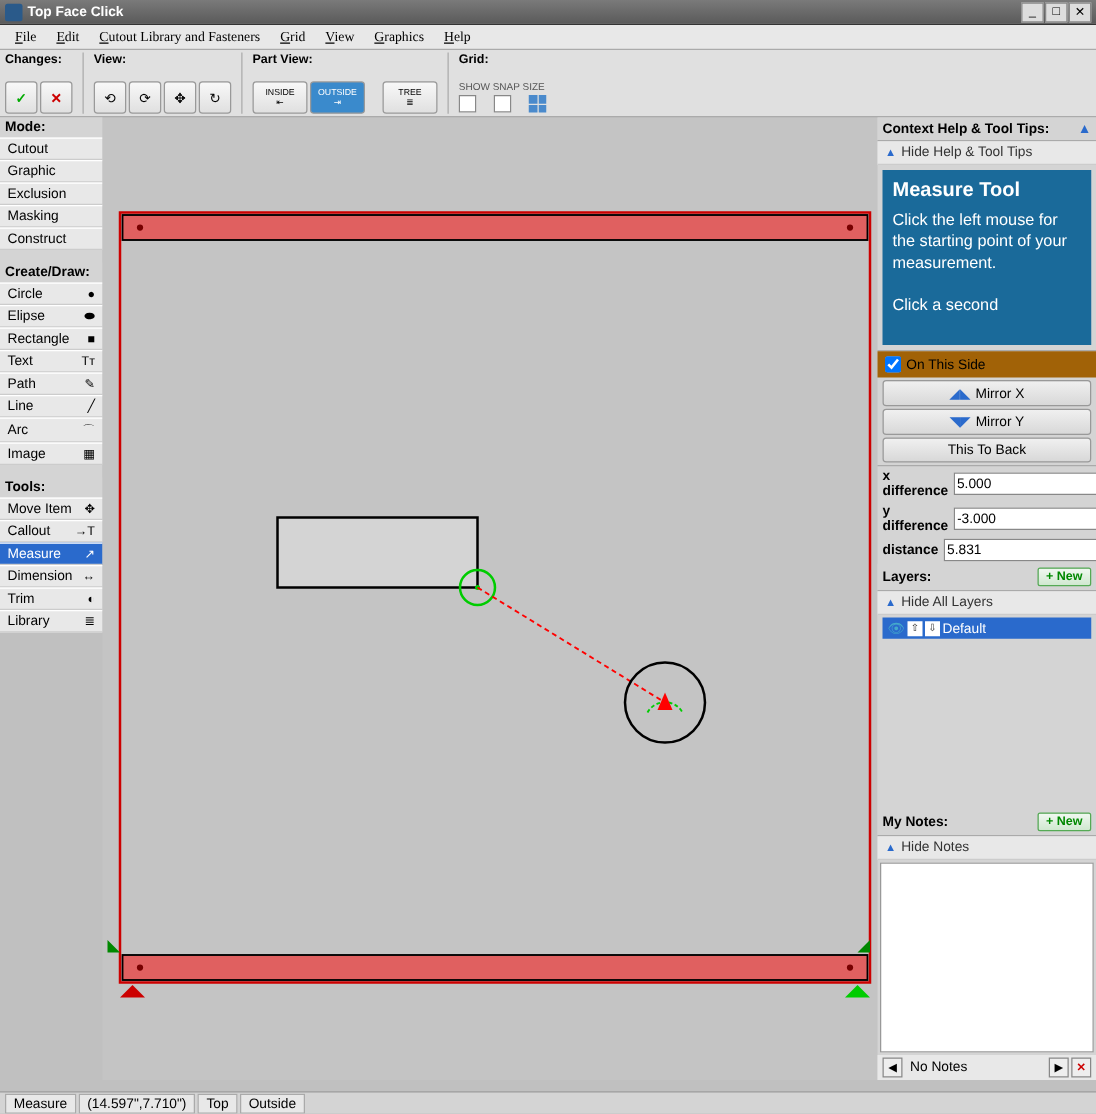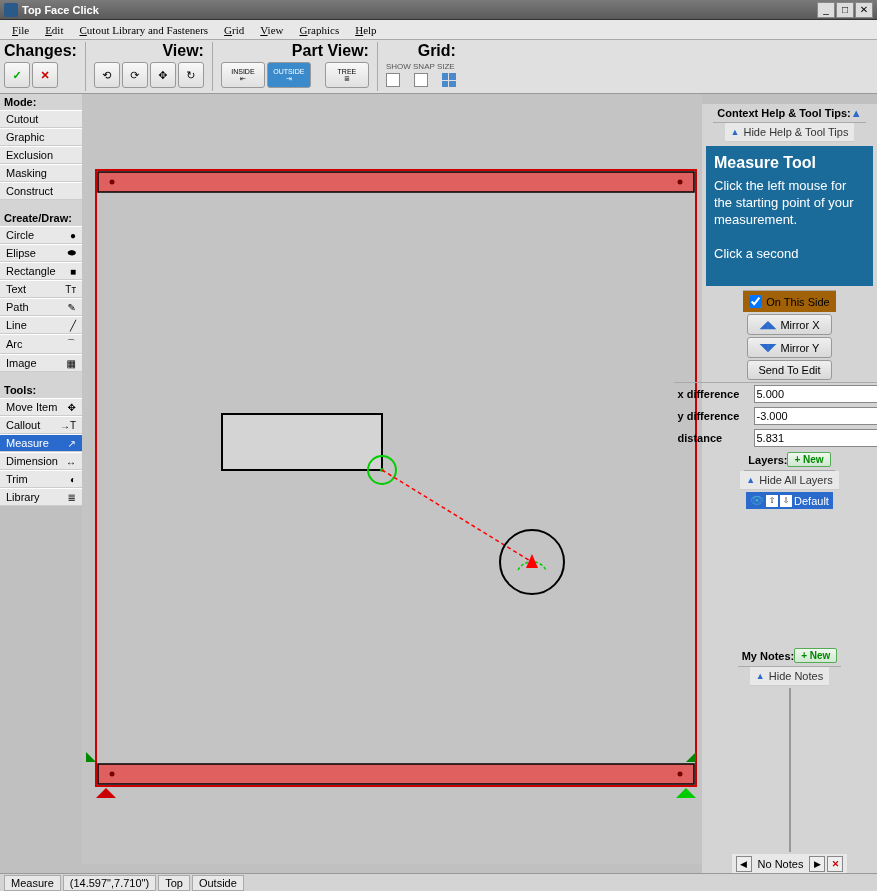--- a/index.html
+++ b/index.html
@@ -13,21 +13,21 @@
   
   
   .menu-bar { background: #e8e8e8; height: 20px; display: flex; align-items: center; padding: 0 4px; border-bottom: 1px solid #aaa; }
   .menu-item { padding: 2px 8px; cursor: pointer; font-family: Liberation Serif, serif; }
   .menu-u { text-decoration: underline; }
   
   
   .toolbar { background: #e0e0e0; height: 54px; display: flex; border-bottom: 1px solid #999; padding: 2px 4px; }
   .tb-group { display: flex; flex-direction: column; margin-right: 8px; border-right: 1px solid #aaa; padding-right: 8px; }
   .tb-group:last-child { border-right: none; }
-  .tb-label { font-weight: bold; font-size: 16px; margin-bottom: 2px; text-align: right; }
+  .tb-label { font-weight: bold; font-size: 10px; margin-bottom: 12px; }
   .tb-row { display: flex; gap: 2px; align-items: center; }
   .tb-btn { width: 26px; height: 26px; background: linear-gradient(#f8f8f8,#e0e0e0); border: 1px solid #999; border-radius: 3px; display: flex; align-items: center; justify-content: center; cursor: pointer; }
   .tb-btn-wide { width: 44px; height: 26px; background: linear-gradient(#f8f8f8,#e0e0e0); border: 1px solid #999; border-radius: 3px; display: flex; flex-direction: column; align-items: center; justify-content: center; cursor: pointer; font-size: 7px; }
   .tb-btn-active { background: #3a8acc; color: #fff; }
   .grid-sub { font-size: 8px; color: #555; }
   .grid-checks { display: flex; gap: 14px; margin-top: 2px; }
   .grid-check { width: 14px; height: 14px; border: 1px solid #888; background: #fff; }
   .grid-size-icon { width: 14px; height: 14px; display: grid; grid-template-columns: 1fr 1fr; grid-template-rows: 1fr 1fr; gap: 1px; }
   .grid-size-icon div { background: #4a8acc; }
   
@@ -36,21 +36,21 @@
   .lp-header { font-weight: bold; padding: 2px 4px; background: #d4d4d4; }
   .lp-item { padding: 2px 6px; background: #e8e8e8; border-bottom: 1px solid #ccc; border-top: 1px solid #fff; cursor: pointer; display: flex; justify-content: space-between; align-items: center; }
   .lp-item.selected { background: #2a6acc; color: #fff; }
   .lp-icon { font-size: 10px; }
   
   
   .canvas-area { position: absolute; left: 82px; top: 94px; width: 620px; height: 770px; background: #c4c4c4; }
   .canvas-svg { width: 100%; height: 100%; }
   
   
-  .right-panel { position: absolute; right: 0; top: 104px; width: 175px; height: 770px; background: #d4d4d4; display: flex; flex-direction: column; align-items: center; }
+  .right-panel { position: absolute; right: 0; top: 94px; width: 175px; height: 770px; background: #d4d4d4; display: flex; flex-direction: column; }
   .rp-header { font-weight: bold; padding: 3px 4px; background: #d4d4d4; border-bottom: 1px solid #aaa; display: flex; justify-content: space-between; align-items: center; }
   .rp-hide-link { color: #333; padding: 3px 6px; cursor: pointer; display: flex; align-items: center; gap: 4px; background: #e8e8e8; border-bottom: 1px solid #ccc; }
   .rp-arrow { color: #2a6acc; font-size: 9px; }
   .tooltip-box { background: #1a6a9a; color: #fff; margin: 4px; padding: 8px; height: 140px; overflow: hidden; }
   .tooltip-title { font-size: 16px; font-weight: bold; margin-bottom: 6px; }
   .tooltip-body { font-size: 13px; line-height: 1.3; }
   .rp-section { border-top: 1px solid #aaa; }
   .rp-check-row { padding: 4px 6px; display: flex; align-items: center; gap: 4px; background: #a16207; }
   .mirror-btn { background: linear-gradient(#f0f0f0,#d8d8d8); border: 1px solid #999; border-radius: 3px; padding: 3px; margin: 2px 4px; cursor: pointer; text-align: center; display: flex; align-items: center; justify-content: center; gap: 4px; }
   .input-row { display: flex; align-items: center; padding: 2px 4px; gap: 4px; }
@@ -278,21 +278,21 @@
     </div>
     <div class="mirror-btn">
       <span style="color:#2a6acc">◢◣</span>
       <span>Mirror X</span>
     </div>
     <div class="mirror-btn">
       <span style="color:#2a6acc">◥◤</span>
       <span>Mirror Y</span>
     </div>
     <div class="mirror-btn">
-      <span>Send To Edit</span>
+      <span>This To Back</span>
     </div>
   </div>
 
   <div class="rp-section">
     <div class="input-row">
       <label>x difference</label>
       <input value="5.000" style="">
     </div>
     <div class="input-row">
       <label>y difference</label>

